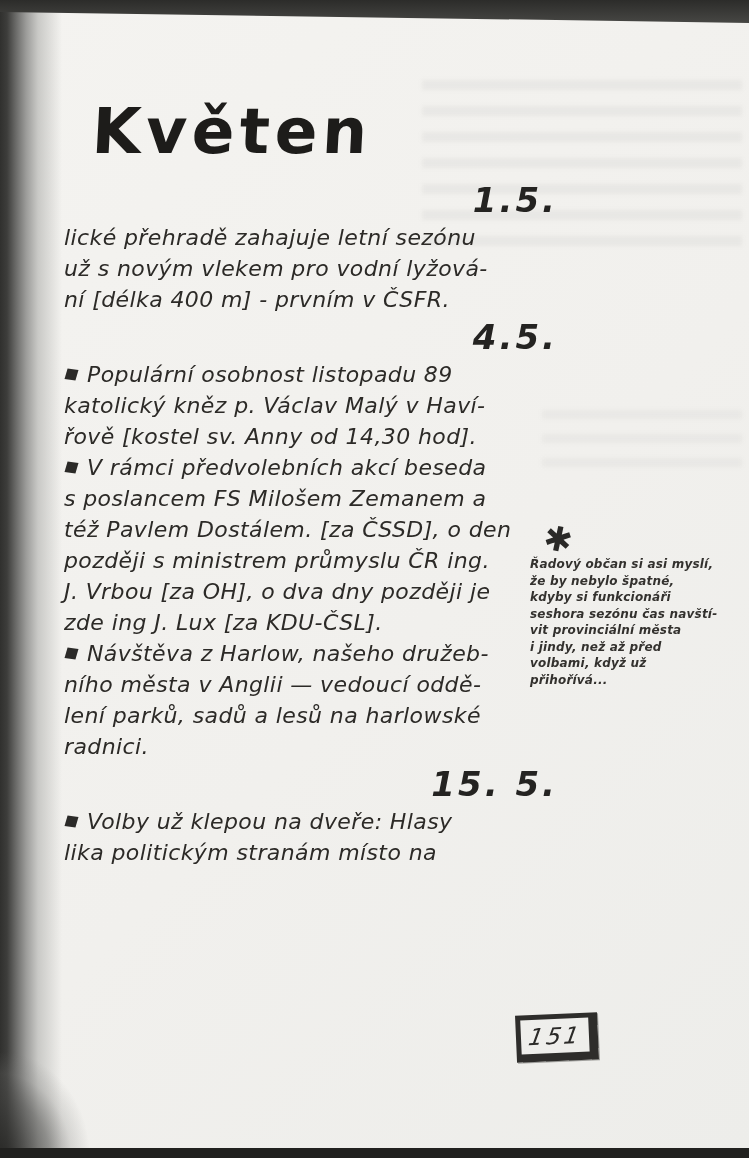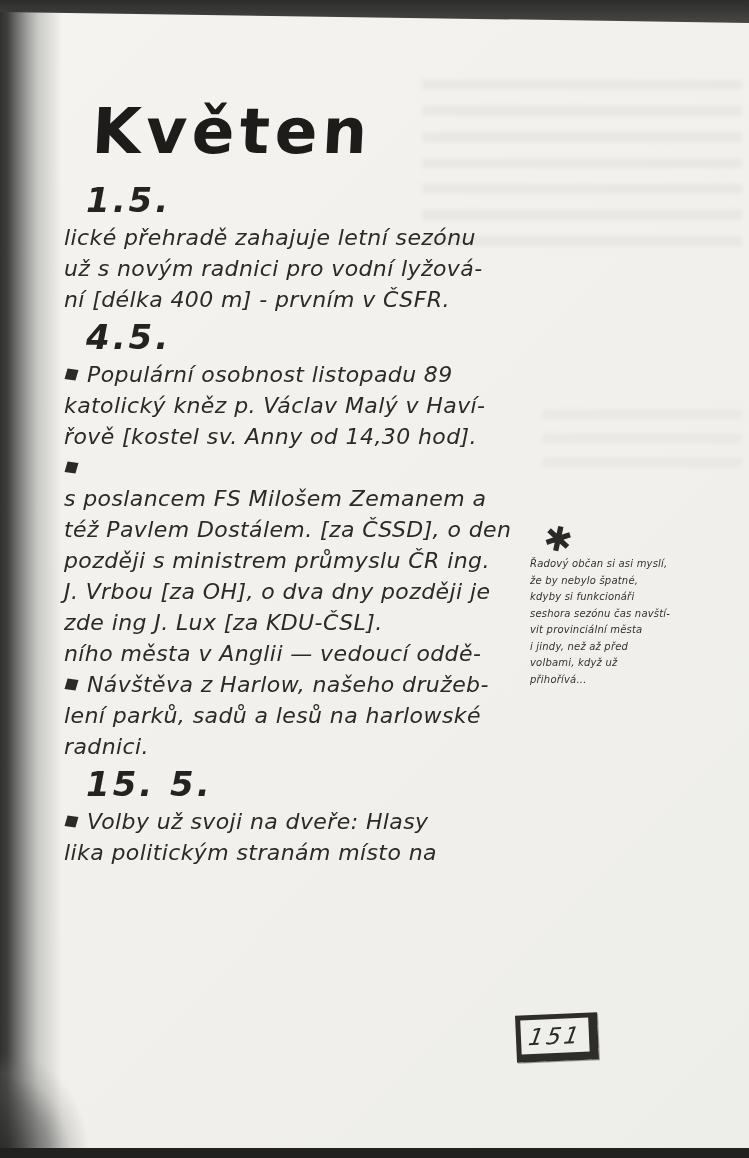--- a/index.html
+++ b/index.html
@@ -44,38 +44,38 @@
   .content{
     position:absolute;left:62px;top:76px;width:494px;z-index:3;
     color:#2c2a27;
   }
   .month-title{
     font-weight:bold;font-size:63px;line-height:92px;letter-spacing:5px;
     margin-left:28px;color:#1d1c1a;transform:skewX(-3deg);
   }
   .date-heading{
     font-weight:bold;font-style:italic;font-size:34px;line-height:44px;
-    letter-spacing:3px;margin-left:22px;color:#242321;
+    letter-spacing:3px;margin-left:22px;color:#242321;text-align:right;
   }
   .para{font-style:italic;font-size:22px;}
   .line{line-height:31px;white-space:nowrap;letter-spacing:.4px;}
   .bullet{
     display:inline-block;width:11px;height:11px;background:#2b2a28;
     margin:0 10px 2px 2px;transform:rotate(8deg) skewX(-8deg);
   }
   
   .margin-note{
     position:absolute;left:528px;top:512px;width:200px;z-index:3;
     color:#33312e;font-style:italic;
   }
   .asterisk{
     font-size:34px;line-height:34px;margin-left:14px;color:#2a2927;
     display:inline-block;transform:rotate(12deg);font-style:normal;
   }
-  .note-line{font-size:10px;line-height:16.5px;white-space:nowrap;letter-spacing:.2px;}
+  .note-line{font-size:12px;line-height:16.5px;white-space:nowrap;letter-spacing:.2px;font-weight:bold;}
   
   .stamp{
     position:absolute;left:514px;top:1004px;width:68px;height:34px;z-index:3;
     border:5px solid #2e2d2b;border-right-width:9px;border-bottom-width:8px;
     transform:rotate(-2.5deg);display:flex;align-items:center;justify-content:center;
     box-shadow:1px 1px 0 rgba(46,45,43,.4);
   }
   .stamp-num{
     font-style:italic;font-size:23px;letter-spacing:3px;color:#2b2a28;
     transform:skewX(-12deg);
@@ -87,49 +87,49 @@
 <div class="page">
   <div class="smudge s1"></div>
   <div class="smudge s2"></div>
 
   <div class="content">
     <div class="month-title">Květen</div>
 
     <div class="date-heading">1.5.</div>
     <div class="para">
       <div class="line">lické přehradě zahajuje letní sezónu</div>
-      <div class="line">už s novým radnici pro vodní lyžová-</div>
+      <div class="line">už s novým vlekem pro vodní lyžová-</div>
       <div class="line">ní [délka 400 m] - prvním v ČSFR.</div>
     </div>
 
     <div class="date-heading">4.5.</div>
     <div class="para">
       <div class="line"><span class="bullet"></span><span>Populární osobnost listopadu 89</span></div>
       <div class="line">katolický kněz p. Václav Malý v Haví-</div>
       <div class="line">řově [kostel sv. Anny od 14,30 hod].</div>
     </div>
 
     <div class="para">
-      <div class="line"><span class="bullet"></span></div>
+      <div class="line"><span class="bullet"></span><span>V rámci předvolebních akcí beseda</span></div>
       <div class="line">s poslancem FS Milošem Zemanem a</div>
       <div class="line">též Pavlem Dostálem. [za ČSSD], o den</div>
       <div class="line">později s ministrem průmyslu ČR ing.</div>
       <div class="line">J. Vrbou [za OH], o dva dny později je</div>
       <div class="line">zde ing J. Lux [za KDU-ČSL].</div>
     </div>
     <div class="para">
+      <div class="line"><span class="bullet"></span><span>Návštěva z Harlow, našeho družeb-</span></div>
       <div class="line">ního města v Anglii — vedoucí oddě-</div>
-      <div class="line"><span class="bullet"></span><span>Návštěva z Harlow, našeho družeb-</span></div>
       <div class="line">lení parků, sadů a lesů na harlowské</div>
       <div class="line">radnici.</div>
     </div>
 
     <div class="date-heading">15. 5.</div>
     <div class="para">
-      <div class="line"><span class="bullet"></span><span>Volby už svoji na dveře: Hlasy</span></div>
+      <div class="line"><span class="bullet"></span><span>Volby už klepou na dveře: Hlasy</span></div>
       <div class="line">lika politickým stranám místo na</div>
     </div>
   </div>
 
   <div class="margin-note">
     <div class="asterisk">✱</div>
     <div class="note-line">Řadový občan si asi myslí,</div>
     <div class="note-line">že by nebylo špatné,</div>
     <div class="note-line">kdyby si funkcionáři</div>
     <div class="note-line">seshora sezónu čas navští-</div>

